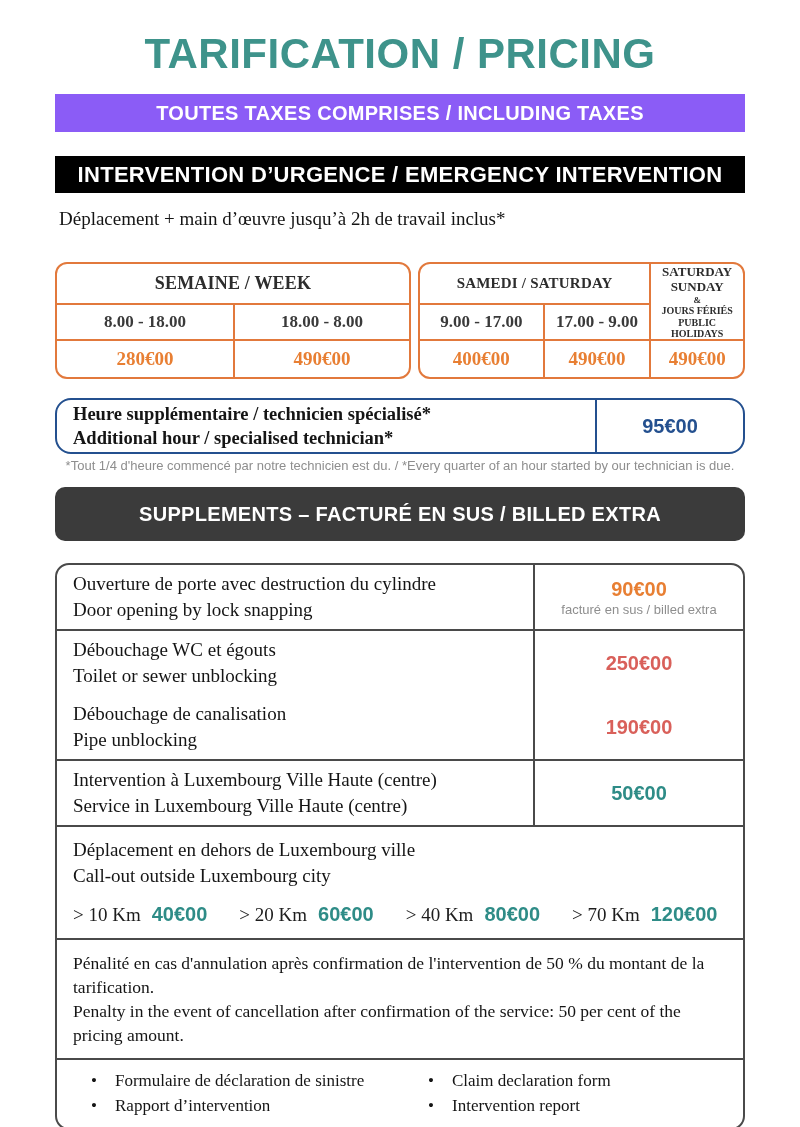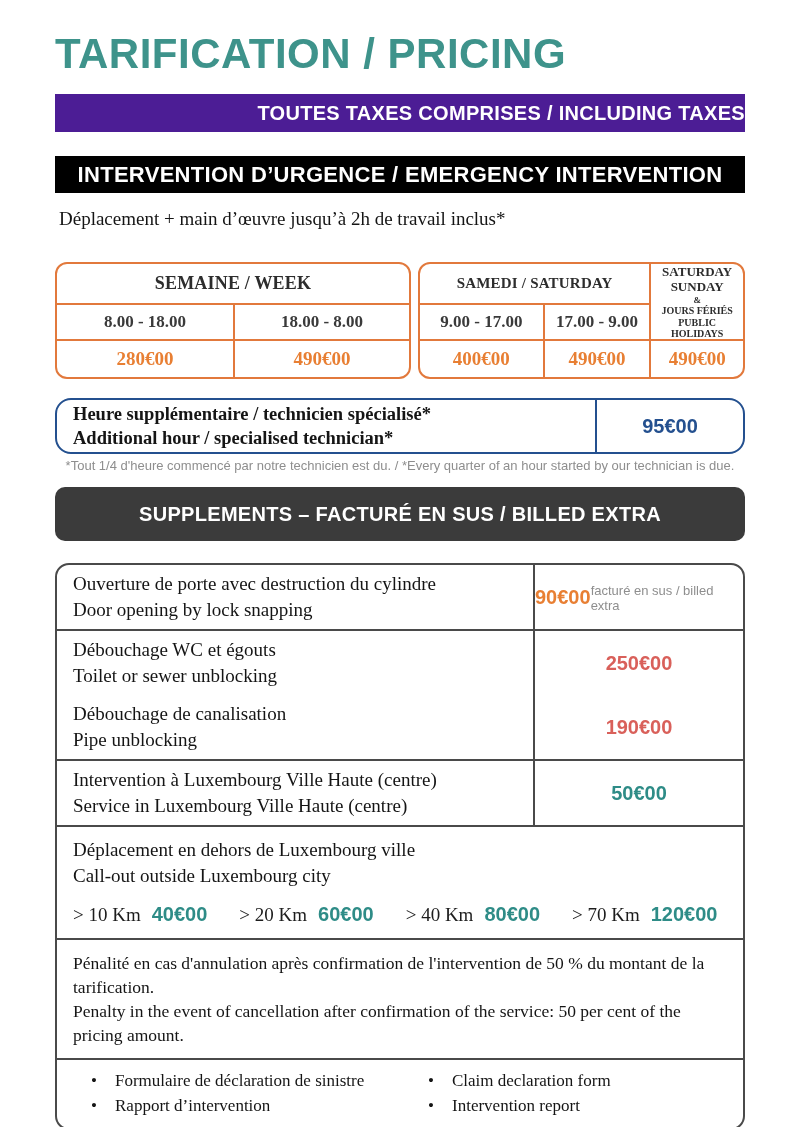--- a/index.html
+++ b/index.html
@@ -3,31 +3,31 @@
 <meta charset="utf-8">
 <style>
   html,body { margin:0; padding:0; }
   body {
     width:800px; height:1127px; background:#ffffff; overflow:hidden;
     font-family:"Liberation Serif", serif; color:#151515;
   }
   .page { padding:0 55px; }
 
   .title {
-    margin-top:30px; text-align:left;
+    margin-top:30px; text-align:center;
     font-family:"Liberation Sans", sans-serif; font-weight:800;
     font-size:42px; letter-spacing:0.5px; color:#3E938B;
   }
 
   .banner {
     display:flex; align-items:center; justify-content:center;
     color:#ffffff; font-family:"Liberation Sans", sans-serif;
     font-weight:700; letter-spacing:0.3px; white-space:nowrap;
   }
-  .banner-taxes { background:#4c1d95; height:38px; font-size:20px; margin-top:16px;justify-content:flex-end; }
+  .banner-taxes { background:#8b5cf6; height:38px; font-size:20px; margin-top:16px; }
   .banner-emergency { background:#000000; height:37px; font-size:22px; margin-top:24px; }
   .banner-supplements { background:#3B3B3B; height:54px; font-size:20px; border-radius:10px; margin-top:14px; }
 
   .intro { margin:13px 0 0 4px; font-size:19px; line-height:26px; }
 
   
   .rate-table { margin-top:30px; display:flex; gap:7px; }
   .tbl { border:2px solid #E2793C; border-radius:12px; overflow:hidden;
          font-family:Liberation Serif, serif; }
   .tbl-left  { width:352px; display:grid; grid-template-columns:1fr 1fr; grid-template-rows:39px 36px 38px; }
@@ -54,21 +54,21 @@
 
   .footnote { margin-top:4px; text-align:center; font-family:"Liberation Sans", sans-serif;
               font-size:13px; color:#8E8E8E; }
 
   
   .sup-box { margin-top:22px; border:2px solid #4A4A4A; border-radius:14px; overflow:hidden; }
   .sec-divided { border-top:2px solid #4A4A4A; }
   .row { display:flex; }
   .row-main { flex:1; padding:6px 0 6px 16px; font-size:19px; line-height:26px; display:flex;
               flex-direction:column; justify-content:flex-start; }
-  .row-price { width:208px; border-left:2px solid #4A4A4A; display:flex; flex-direction:row;
+  .row-price { width:208px; border-left:2px solid #4A4A4A; display:flex; flex-direction:column;
                align-items:center; justify-content:center;
                font-family:"Liberation Sans", sans-serif; font-weight:700; font-size:20px; }
   .c-orange { color:#E87F33; }
   .c-coral  { color:#D9605A; }
   .c-teal   { color:#2E8C87; }
   .price-note { font-family:"Liberation Sans", sans-serif; font-weight:400; font-size:13px; color:#8E8E8E; margin-top:1px; }
 
   .travel { padding:10px 16px 12px; }
   .travel-text { font-size:19px; line-height:26px; }
   .km-line { margin-top:14px; display:flex; align-items:baseline; }

